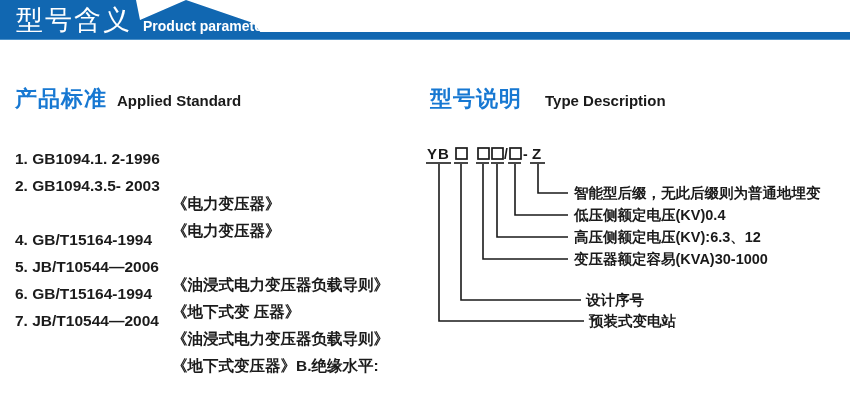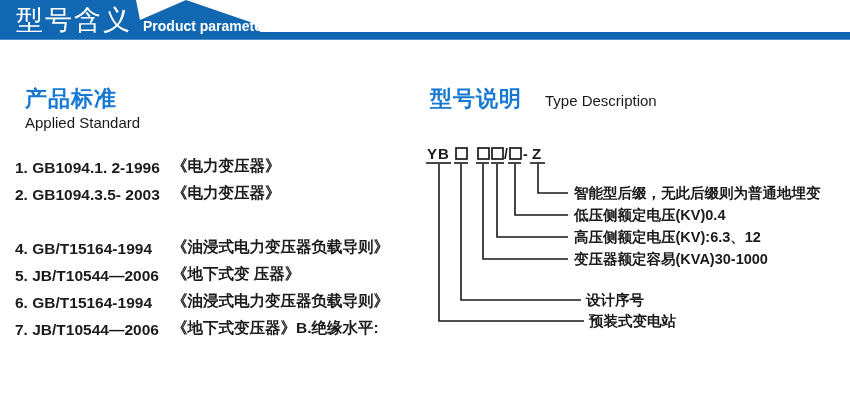--- a/index.html
+++ b/index.html
@@ -23,32 +23,32 @@
     color:#ffffff;font-size:27px;font-weight:normal;letter-spacing:2px;
   }
   .banner-sub{
     position:absolute;left:143px;top:18px;
     color:#ffffff;font-size:14px;font-weight:600;
   }
   
   .section-heading{
     position:absolute;top:84px;display:flex;align-items:baseline;
   }
-  .section-heading.left{left:15px;flex-direction:column;}
+  .section-heading.left{left:15px;}
   .section-heading.right{left:430px;gap:13px;}
   .heading-cn{color:#1778d2;font-size:22px;font-weight:bold;letter-spacing:1px;}
-  .heading-en{color:#1a1a1a;font-size:15px;font-weight:400;margin-left:10px;}
+  .heading-en{color:#1a1a1a;font-size:15px;font-weight:700;margin-left:10px;}
   
   .standards{
     position:absolute;left:15px;top:150px;width:415px;
     color:#1b1b1b;font-size:15.5px;font-weight:bold;
   }
-  .standard-row{display:flex;height:27px;align-items:flex-end;white-space:nowrap;}
+  .standard-row{display:flex;height:27px;align-items:flex-start;white-space:nowrap;}
   .standard-code{width:157px;flex:0 0 157px;}
-  .standard-title{flex:1;}
+  .standard-title{flex:1;margin-top:44px;}
   
   .model-diagram{position:absolute;left:420px;top:140px;}
   .model-diagram text{
     fill:#1a1a1a;font-weight:bold;
     font-family:"Liberation Sans","DejaVu Sans",sans-serif;
   }
   .code-text{font-size:15px;letter-spacing:1px;}
   .sep-text{font-size:14px;}
   .dlabel{font-size:14.5px;}
   .dline{stroke:#1a1a1a;stroke-width:1.6;fill:none;}
@@ -84,21 +84,21 @@
   </div>
   <div class="standard-row">
     <span class="standard-code">5. JB/T10544—2006</span>
     <span class="standard-title">《地下式变 压器》</span>
   </div>
   <div class="standard-row">
     <span class="standard-code">6. GB/T15164-1994</span>
     <span class="standard-title">《油浸式电力变压器负载导则》</span>
   </div>
   <div class="standard-row">
-    <span class="standard-code">7. JB/T10544—2006</span>
+    <span class="standard-code">7. JB/T10544—2004</span>
     <span class="standard-title">《地下式变压器》B.绝缘水平:</span>
   </div>
 </div>
 
 <div class="section-heading right">
   <span class="heading-cn">型号说明</span>
   <span class="heading-en">Type Description</span>
 </div>
 
 <svg class="model-diagram" width="430" height="200" viewBox="0 0 430 200" xmlns="http://www.w3.org/2000/svg">

